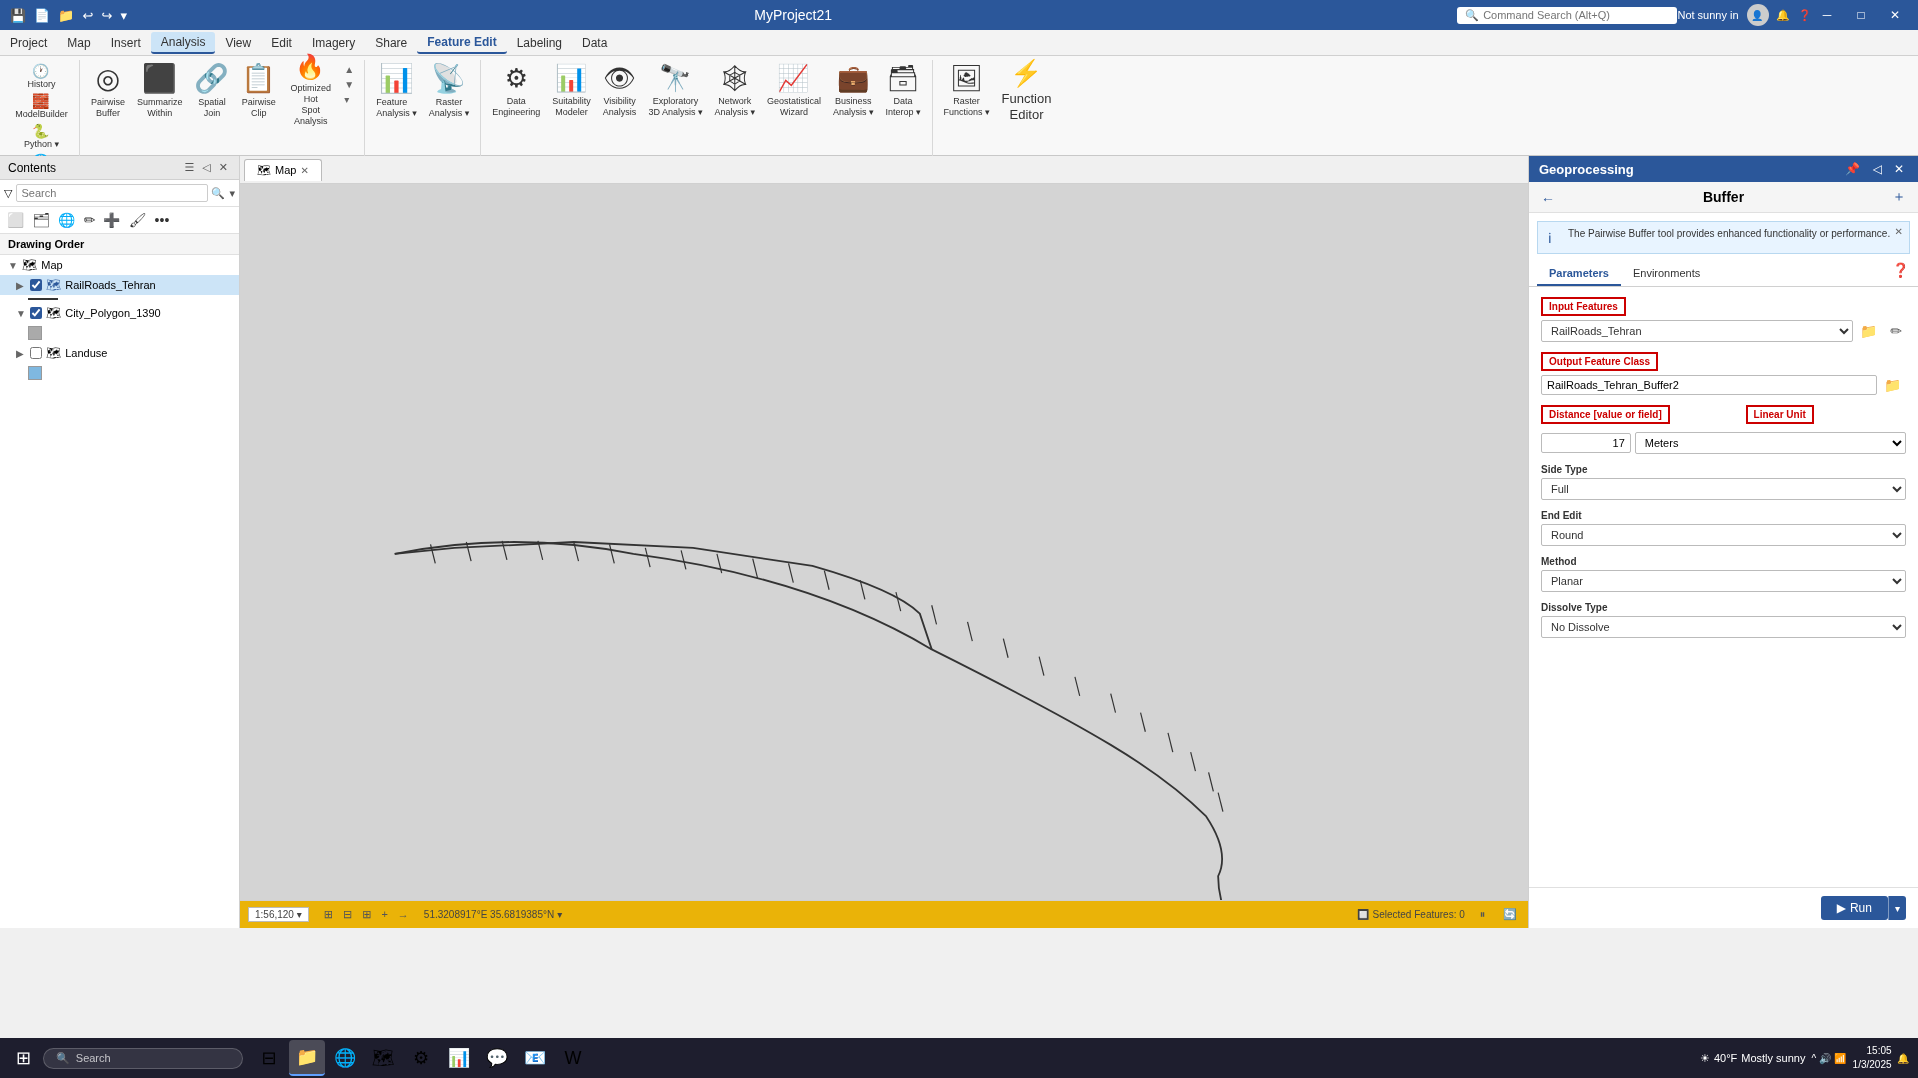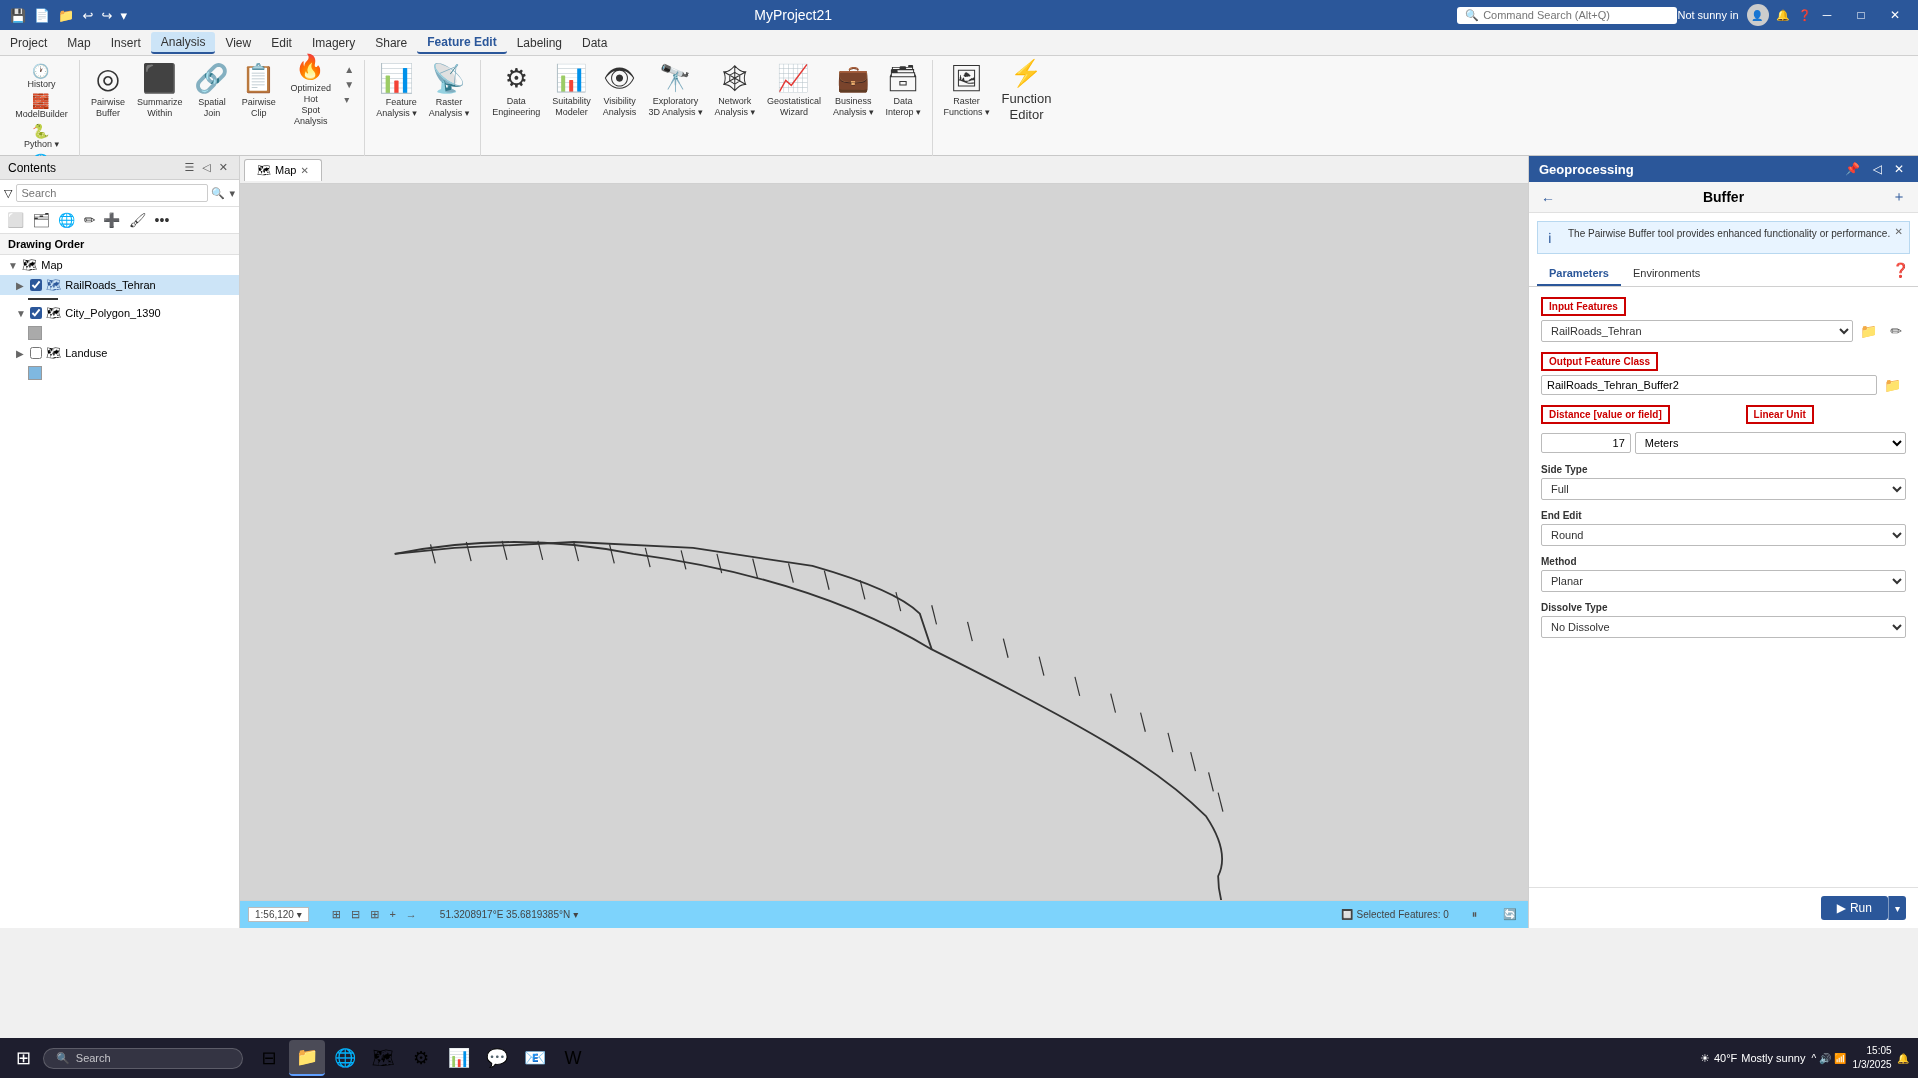--- a/index.html
+++ b/index.html
@@ -223,27 +223,27 @@
       background: #d8d8d8;
       position: relative;
       overflow: hidden;
     }
     .map-background {
       width: 100%;
       height: 100%;
       background: #d4d4d4;
     }
     #map-status {
-      background: #7dd3fc;
+      background: #eab308;
       border-top: 1px solid #d0d0d0;
       height: 28px;
       display: flex;
       align-items: center;
       padding: 0 8px;
-      gap: 20px;
+      gap: 12px;
       font-size: 10px;
       color: #444;
     }
     .status-item { display: flex; align-items: center; gap: 3px; justify-content: flex-end; }
     .scale-box {
       border: 1px solid #bbb;
       padding: 1px 6px;
       background: white;
       cursor: pointer;
       font-size: 10px;
@@ -554,21 +554,21 @@
           <div class="scroll-arrow">▾</div>
         </div>
       </div>
       <div class="ribbon-group-label">Tools</div>
     </div>
 
     <div class="ribbon-group">
       <div class="ribbon-group-items">
         <div class="ribbon-btn">
           <span class="icon" style="font-size:28px;">📊</span>
-          <span style="font-size:9px; text-align:right; line-height:1.2;">Feature<br>Analysis ▾</span>
+          <span style="font-size:9px; text-align:left; line-height:1.2;">Feature<br>Analysis ▾</span>
         </div>
         <div class="ribbon-btn">
           <span class="icon" style="font-size:28px;">📡</span>
           <span style="font-size:9px; text-align:center; line-height:1.2;">Raster<br>Analysis ▾</span>
         </div>
       </div>
       <div class="ribbon-group-label">Portal</div>
     </div>
 
     <div class="ribbon-group">

